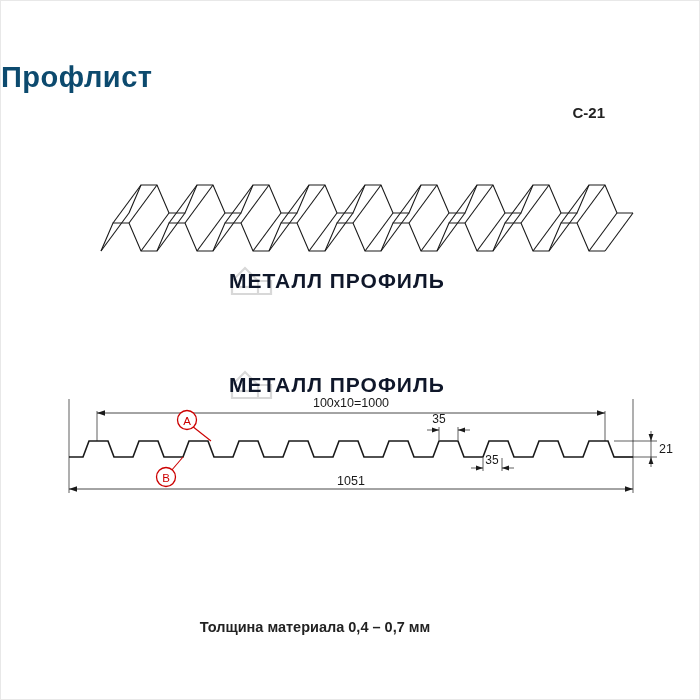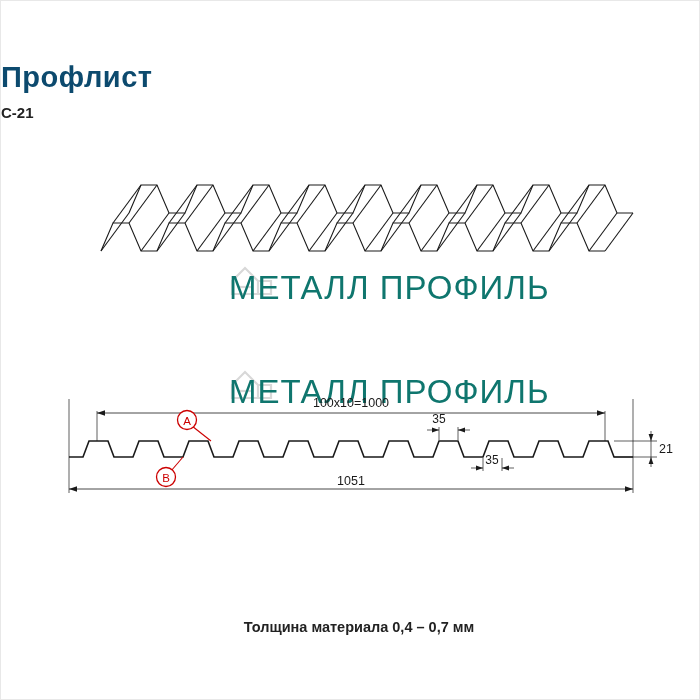--- a/index.html
+++ b/index.html
@@ -30,21 +30,21 @@
     font-size: 29px;
     font-weight: bold;
     letter-spacing: 0.5px;
     color: #0c4a6e;
   }
   .subtitle {
     position: absolute;
     top: 103px;
     left: 0;
     width: 604px;
-    text-align: left;
+    text-align: right;
     font-size: 15px;
     font-weight: bold;
     color: #222222;
   }
   .iso-wrap {
     position: absolute;
     top: 150px;
     left: 60px;
     width: 580px;
     height: 140px;
@@ -58,28 +58,27 @@
   }
   .footer-note {
     position: absolute;
     top: 618px;
     left: 0;
     width: 628px;
     text-align: center;
     font-size: 14.5px;
     font-weight: bold;
     color: #222222;
-    padding-left: 44px;
   }
   .wm {
     position: absolute;
     pointer-events: none;
-    color: #0f766e;
-    font-size: 33px;
-    font-weight: normal;
+    color: #0f172a;
+    font-size: 21px;
+    font-weight: bold;
     letter-spacing: 1px;
     white-space: nowrap;
     font-family: "Liberation Sans", sans-serif;
   }
   .wm1 { top: 268px; left: 228px; }
   .wm2 { top: 372px; left: 228px; }
   .wm-ico {
     position: absolute;
     pointer-events: none;
   }

